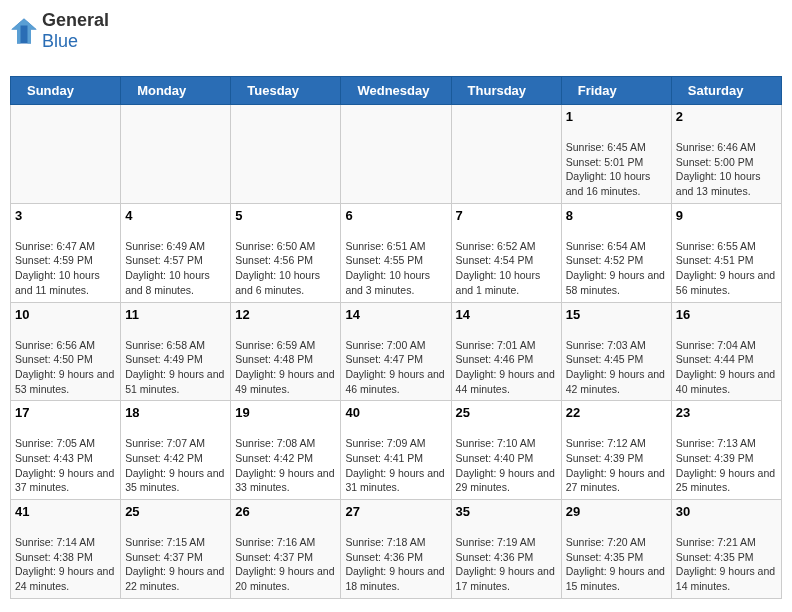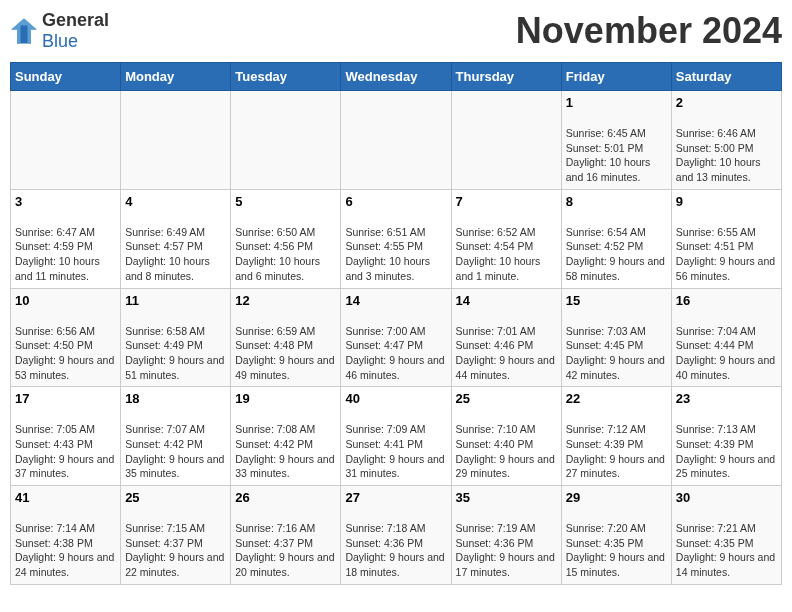--- a/index.html
+++ b/index.html
@@ -7,21 +7,21 @@
       font-family: Arial, sans-serif;
       background: #fff;
       width: 792px;
       min-height: 612px;
       padding: 10px;
     }
     .header-area {
       display: flex;
       justify-content: space-between;
       align-items: center;
-      margin-bottom: 10px;
+      margin-bottom: 24px;
     }
     .logo {
       display: flex;
       align-items: center;
       gap: 4px;
     }
     .logo-icon {
       width: 28px;
       height: 28px;
     }
@@ -38,21 +38,21 @@
       color: #555;
     }
     table {
       width: 100%;
       border-collapse: collapse;
       font-size: 11px;
     }
     thead th {
       background-color: #2a6db5;
       color: #fff;
-      padding: 6px 4px;
+      padding: 6px 16px;
       text-align: left;
       font-size: 13px;
       border: 1px solid #1a5a9a;
     }
     tbody td {
       border: 1px solid #ccc;
       padding: 4px;
       vertical-align: top;
       width: 110px;
       min-height: 80px;
@@ -88,21 +88,20 @@
     <svg class="logo-icon" viewBox="0 0 40 40" xmlns="http://www.w3.org/2000/svg">
       <polygon points="20,2 38,18 30,18 30,38 10,38 10,18 2,18" fill="#2a6db5"></polygon>
       <polygon points="20,2 38,18 30,18 30,38 25,38 25,12 15,12 15,38 10,38 10,18 2,18" fill="#5a9fd4"></polygon>
     </svg>
     <div>
       <span style="font-size:18px;font-weight:bold;color:#333;">General</span><br>
       <span style="font-size:18px;font-weight:normal;color:#2a6db5;">Blue</span>
     </div>
   </div>
   <div class="title-area">
-    <div class="month-title">November 2024</div>
   </div>
 </div>
 
 <table>
   <thead>
     <tr>
       <th>Sunday</th>
       <th>Monday</th>
       <th>Tuesday</th>
       <th>Wednesday</th>

